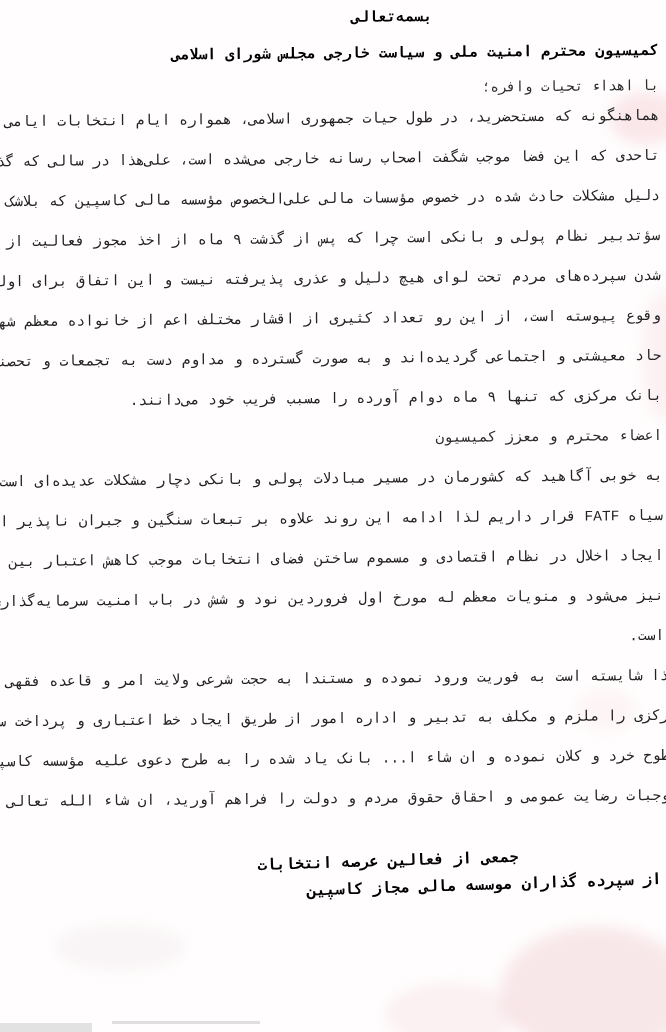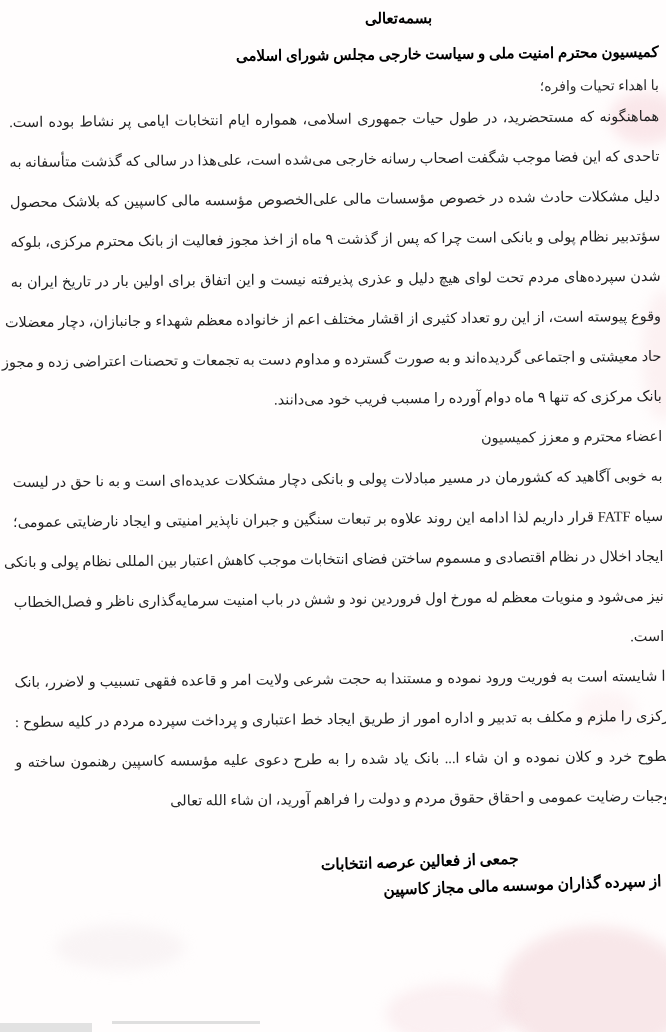--- a/index.html
+++ b/index.html
@@ -1,21 +1,21 @@
 <!DOCTYPE html>
 <html lang="fa" dir="rtl"><head>
 <meta charset="utf-8">
 <style>
   html, body { margin:0; padding:0; background:#ffffff; }
   .page {
     position:relative;
     width:666px; height:1032px;
     background:#fffdfd;
     overflow:hidden;
-    font-family:Liberation Serif, serif;
+    font-family:Liberation Mono, monospace;
     color:#1c1c1c;
     direction:rtl;
   }
   .content {
     position:absolute; inset:0;
     padding:8px 6px 0 10px;
     transform:rotate(-0.55deg);
     transform-origin:50% 20%;
   }
   .bismillah {

